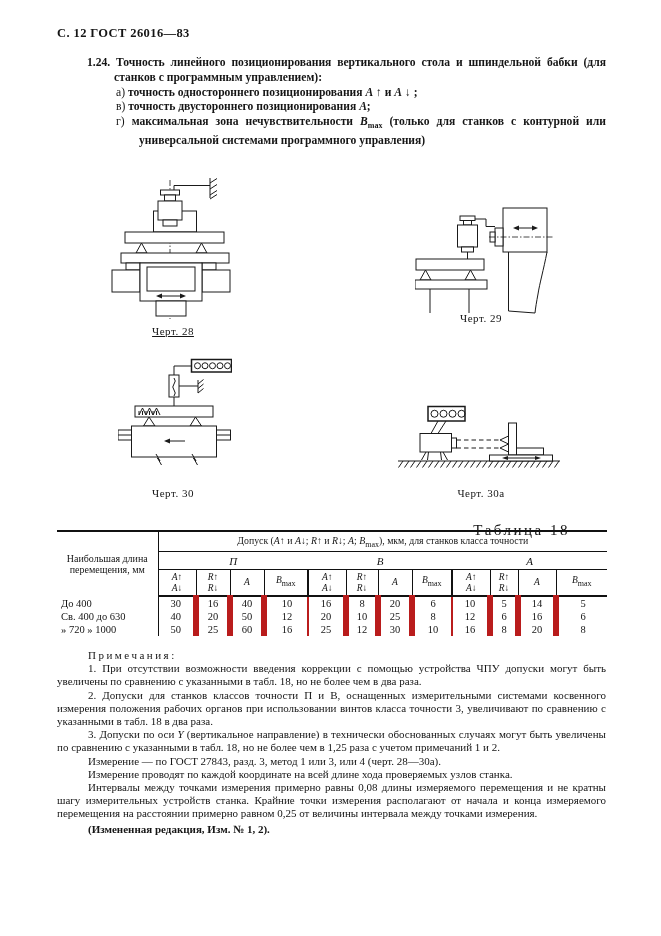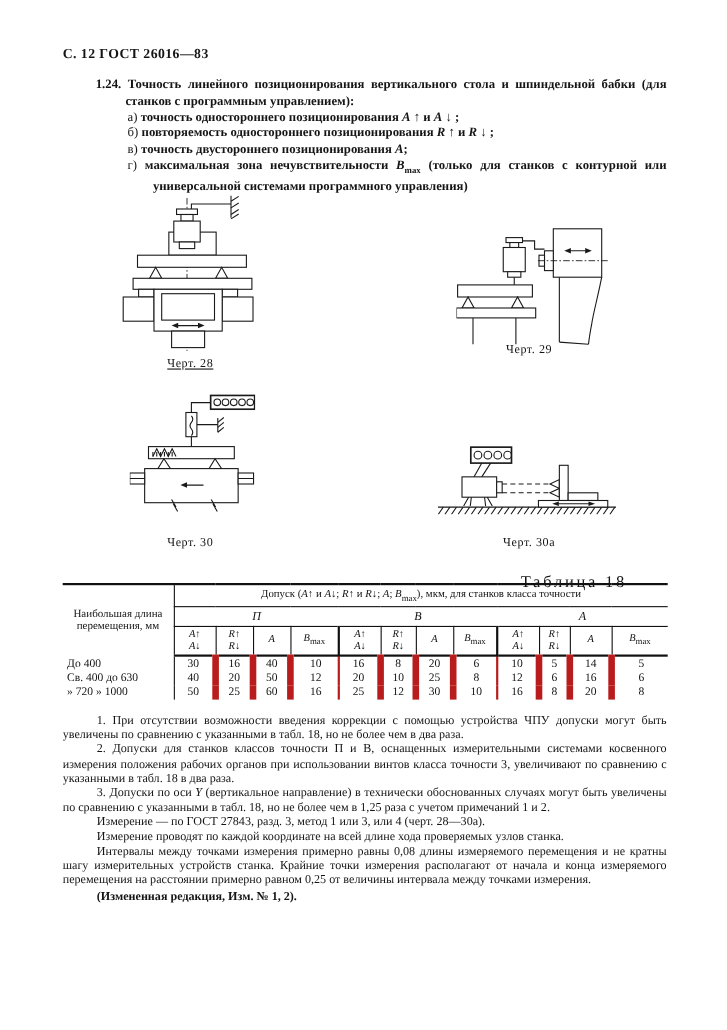--- a/index.html
+++ b/index.html
@@ -1,20 +1,20 @@
 <!DOCTYPE html>
 <html><head>
 <meta charset="utf-8">
 <style>
   html,body{margin:0;padding:0;background:#e8e8e8;}
   .page{position:relative;width:661px;height:936px;background:#ffffff;margin:0 auto;
         font-family:"Liberation Serif","DejaVu Serif",serif;color:#151515;overflow:hidden;}
-  .doc-header{position:absolute;left:57px;top:42px;font-size:12.5px;font-weight:bold;letter-spacing:.4px;}
+  .doc-header{position:absolute;left:57px;top:26px;font-size:12.5px;font-weight:bold;letter-spacing:.4px;}
   
-  .clause{position:absolute;left:57px;top:70px;width:549px;font-size:11.6px;line-height:14.8px;text-align:justify;}
+  .clause{position:absolute;left:57px;top:56px;width:549px;font-size:11.6px;line-height:14.8px;text-align:justify;}
   .clause p{margin:0;}
   .intro{padding-left:57px;text-indent:-27px;font-weight:bold;}
   .intro .num{font-weight:bold;}
   .item{padding-left:82px;text-indent:-23px;font-weight:bold;}
   .item .mk{font-weight:normal;}
   .clause i{font-family:"Liberation Serif",serif;}
   sub{font-size:8px;}
   
   .fig{position:absolute;}
   .fig svg{display:block;}
@@ -47,21 +47,20 @@
 <body>
 
 <div class="page">
 
   <div class="doc-header">С. 12 ГОСТ 26016—83</div>
 
   <div class="clause">
     <p class="intro"><span class="num">1.24.</span> <span>Точность линейного позиционирования вертикального стола и шпиндельной бабки (для станков с программным управлением):</span></p>
     <div id="clause-items">
         <p class="item"><span class="mk">а)</span> точность одностороннего позиционирования <i>A</i> ↑ и <i>A</i> ↓ ;</p>
-        <p class="item"><span class="mk">б)</span> повторяемость одностороннего позиционирования <i>R</i> ↑ и <i>R</i> ↓ ;</p>
         <p class="item"><span class="mk">в)</span> точность двустороннего позиционирования <i>A</i>;</p>
         <p class="item"><span class="mk">г)</span> максимальная зона нечувствительности <i>B</i><sub>max</sub> (только для станков с контурной или универсальной системами программного управления)</p>
       </div>
   </div>
 
   <div class="fig" style="left:106px;top:177px;">
     <svg width="130" height="145" viewBox="0 0 260 290">
       <line class="dd" x1="128" y1="6" x2="128" y2="284"></line>
       <g>
         <line class="ln" x1="208" y1="2" x2="208" y2="42"></line>
@@ -304,20 +303,21 @@
           <td class="gend">10</td>
           <td>16</td>
           <td>8</td>
           <td>20</td>
           <td>8</td>
         </tr>
       </tbody>
   </table>
 
   <div class="notes" id="notes-block">
+      <p class="nhead">Примечания:</p>
       <p>1. При отсутствии возможности введения коррекции с помощью устройства ЧПУ допуски могут быть увеличены по сравнению с указанными в табл. 18, но не более чем в два раза.</p>
       <p>2. Допуски для станков классов точности П и В, оснащенных измерительными системами косвенного измерения положения рабочих органов при использовании винтов класса точности 3, увеличивают по сравнению с указанными в табл. 18 в два раза.</p>
       <p>3. Допуски по оси <i>Y</i> (вертикальное направление) в технически обоснованных случаях могут быть увеличены по сравнению с указанными в табл. 18, но не более чем в 1,25 раза с учетом примечаний 1 и 2.</p>
       <p>Измерение — по ГОСТ 27843, разд. 3, метод 1 или 3, или 4 (черт. 28—30а).</p>
       <p>Измерение проводят по каждой координате на всей длине хода проверяемых узлов станка.</p>
       <p>Интервалы между точками измерения примерно равны 0,08 длины измеряемого перемещения и не кратны шагу измерительных устройств станка. Крайние точки измерения располагают от начала и конца измеряемого перемещения на расстоянии примерно равном 0,25 от величины интервала между точками измерения.</p>
       <p class="amend">(Измененная редакция, Изм. № 1, 2).</p>
     </div>
 
 </div>

